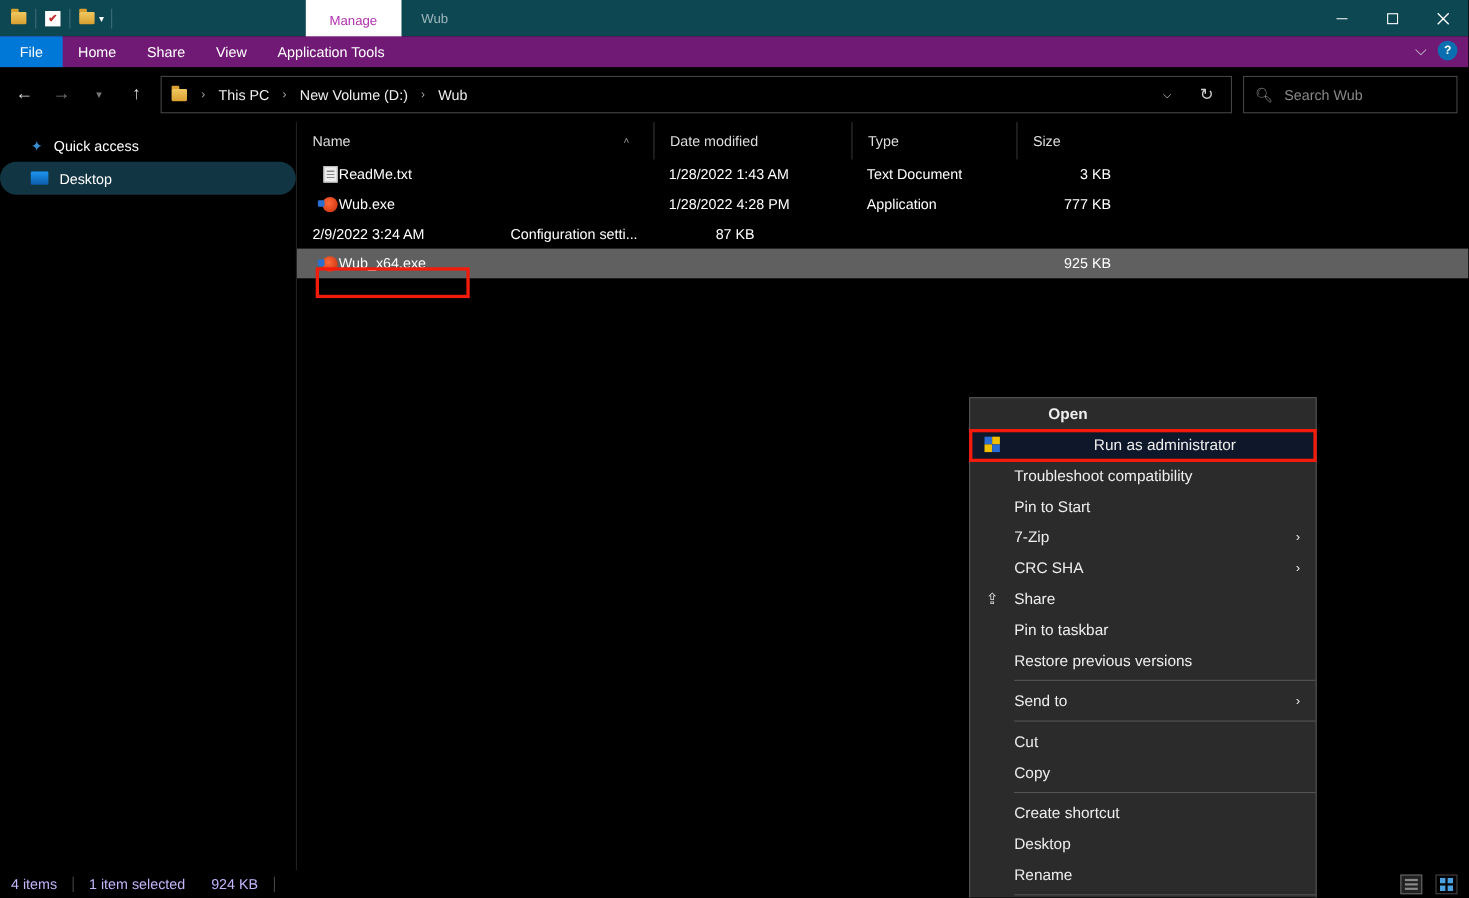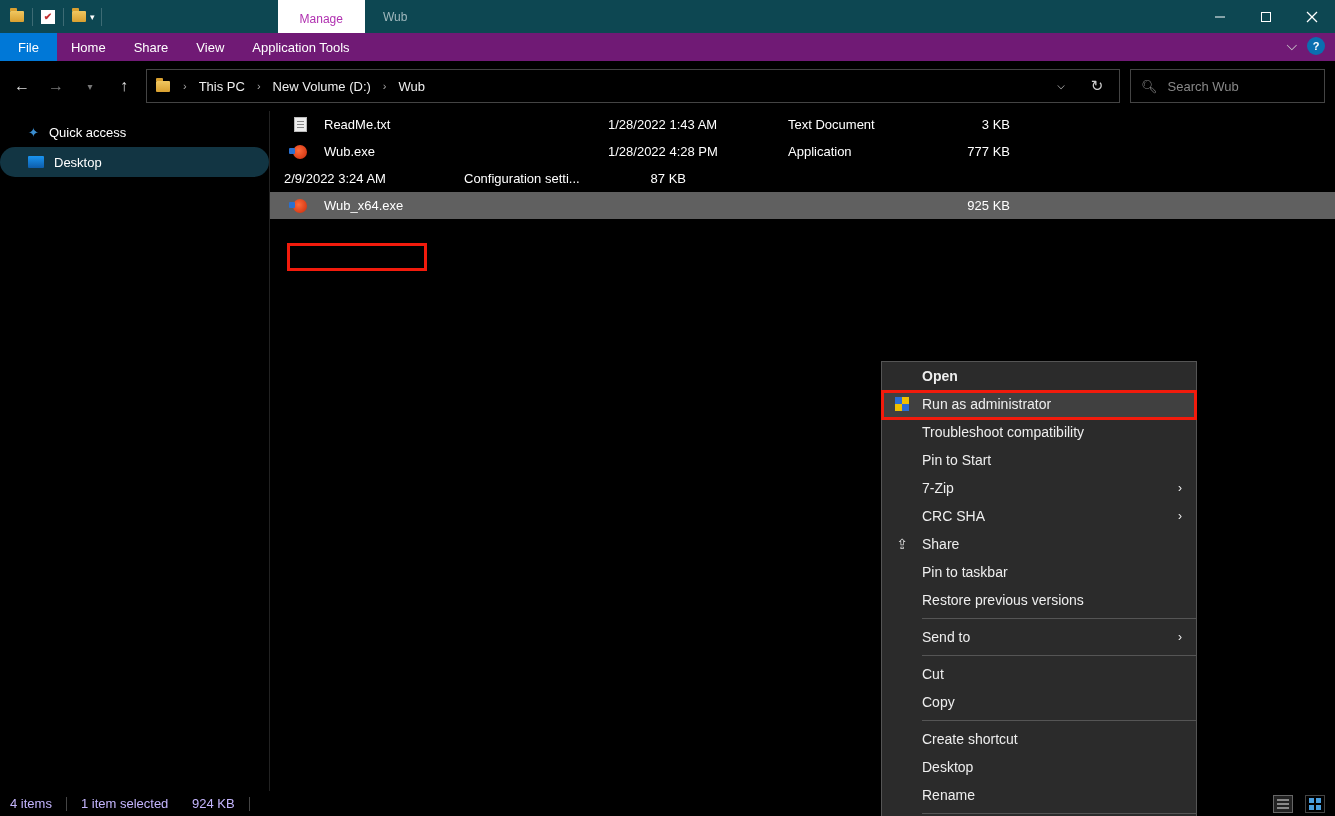--- a/index.html
+++ b/index.html
@@ -57,37 +57,37 @@
   .col-name { width:324px;}
   .col-date { width:180px; border-left:1px solid #333;}
   .col-type { width:150px; border-left:1px solid #333;}
   .col-size { width:100px; border-left:1px solid #333;}
   .sort-ind { margin-left:auto; padding-right:8px; color:#aaa; font-size:9px;}
 
   
   .rows { }
   .row { height:27px; display:flex; align-items:center;}
   .row.selected { background:#606060;}
-  .cell-name { width:324px; padding-left:22px; display:flex; align-items:center; gap:16px;}
+  .cell-name { width:324px; padding-left:22px; display:flex; align-items:center; gap:0;}
   .cell-date { width:180px; padding-left:14px;}
   .cell-type { width:150px; padding-left:14px; white-space:nowrap; overflow:hidden; text-overflow:ellipsis;}
   .cell-size { width:100px; text-align:right; padding-right:14px;}
   .fileicon { width:16px; height:16px; display:flex; align-items:center; justify-content:center;}
   .txt-icon { width:13px; height:15px; background:#eee; border:1px solid #bbb; position:relative;}
   .txt-icon::after { content:""; position:absolute; top:3px; left:2px; right:2px; height:7px; background:repeating-linear-gradient(#888 0,#888 1px,transparent 1px,transparent 3px);}
   .exe-icon { width:14px; height:14px; background:radial-gradient(circle at 40% 40%,#ff6a3a,#c72a0a); border-radius:50%; position:relative;}
   .exe-icon::after{content:"";position:absolute;left:-4px;top:3px;width:6px;height:6px;background:#2a70d0;border-radius:1px;}
   .ini-icon { width:14px; height:14px; background:linear-gradient(#555,#222); border-radius:2px; position:relative;}
   .ini-icon::after{content:"";position:absolute;top:3px;left:3px;width:8px;height:8px;border:1px solid #aaa;border-radius:50%;} 
 
   
   .ctxmenu { position:absolute; left:611px; top:250px; width:316px; background:#2b2b2b; border:1px solid #555; }
   .ctx-item { height:28px; display:flex; align-items:center; padding-left:40px; color:#eee; font-size:14px; position:relative;}
-  .ctx-item.bold { font-weight:600;}
-  .ctx-item.hov { background:#404040;}
+  .ctx-item.bold { font-weight:600;margin-left:31px;}
+  .ctx-item.hov { background:#0f172a;justify-content:center;}
   .ctx-item .sub-arrow { position:absolute; right:14px; color:#eee; font-size:12px;}
   .ctx-item .ctx-icon { position:absolute; left:12px; width:16px; height:16px; display:flex; align-items:center; justify-content:center;}
   .shield { width:14px; height:14px; }
   .shield .q { width:7px; height:7px; float:left;}
   .share-glyph { color:#ddd; font-size:14px;}
   .ctx-sep { height:1px; background:#555; margin:4px 0 4px 40px;}
   .ctx-redbox { position:absolute; border:3px solid #f21b0c; left:-1px; top:28px; width:316px; height:30px; pointer-events:none;}
 
   
   .statusbar { height:25px; background:#000; border-top:0px; display:flex; align-items:center; padding:0 10px; color:#c4b5fd; font-size:13px; gap:10px;}
@@ -182,20 +182,29 @@
       <span class="star-icon">✦</span>
       <span>Quick access</span>
     </div>
     <div class="side-item sel">
       <span class="desktop-icon"></span>
       <span>Desktop</span>
     </div>
   </div>
 
   <div class="content">
+    <div class="colheaders">
+      <div class="col col-name">
+        <span>Name</span>
+        <span class="sort-ind">˄</span>
+      </div>
+      <div class="col col-date">Date modified</div>
+      <div class="col col-type">Type</div>
+      <div class="col col-size">Size</div>
+    </div>
     <div class="rows" id="rows">
         <div class="row">
           <div class="cell-name">
             <span class="fileicon">
               <span class="txt-icon"></span>
             </span>
             <span>ReadMe.txt</span>
           </div>
           <div class="cell-date">1/28/2022 1:43 AM</div>
           <div class="cell-type">Text Document</div>

